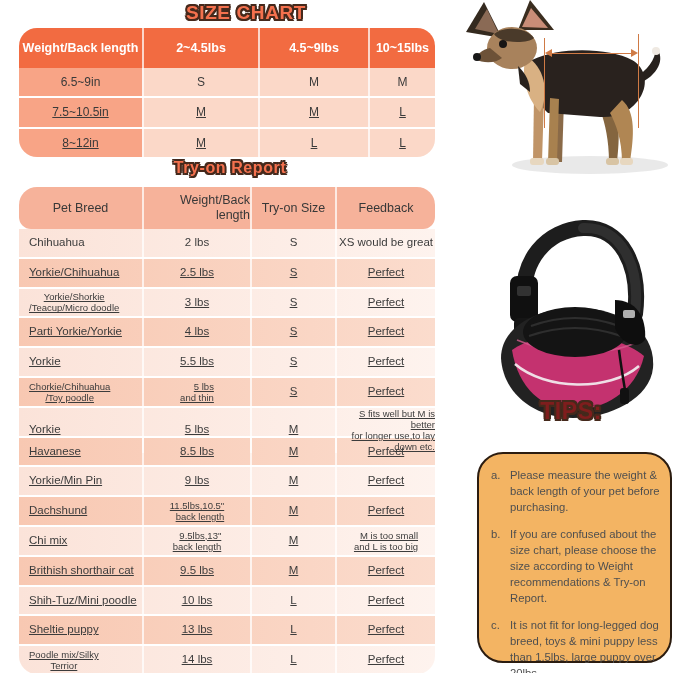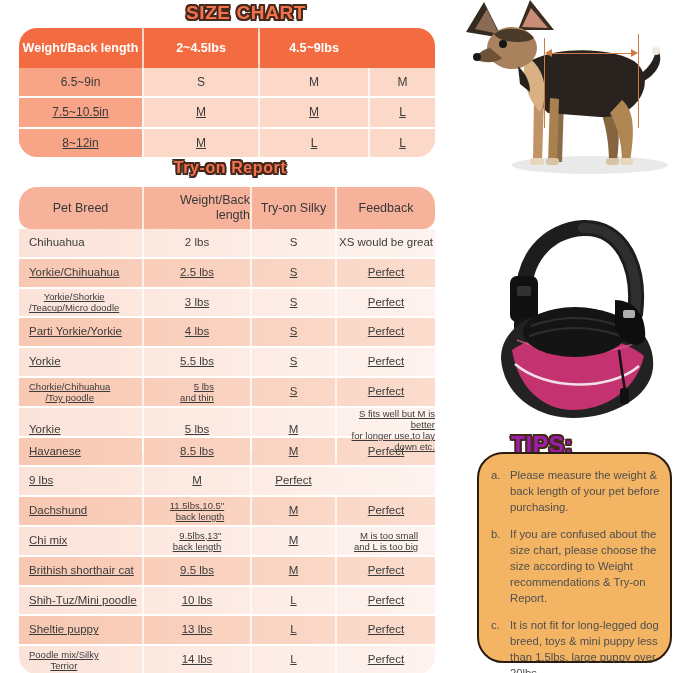--- a/index.html
+++ b/index.html
@@ -10,21 +10,21 @@
   
   .bubble{
     position:absolute;font-weight:800;color:#f4714e;letter-spacing:.6px;text-align:center;
     text-shadow:
       -1.6px -1.6px 0 #45291c, 1.6px -1.6px 0 #45291c,
       -1.6px 1.6px 0 #45291c, 1.6px 1.6px 0 #45291c,
       -2px 0 0 #45291c, 2px 0 0 #45291c, 0 -2px 0 #45291c, 0 2.2px 0 #45291c;
   }
   .size-title{left:16px;top:2px;width:460px;font-size:19px;}
   .tryon-title{left:0;top:159px;width:460px;font-size:16px;}
-  .tips-title{left:482px;top:432px;width:120px;font-size:23px;text-align:center;color:#a21caf;}
+  .tips-title{left:482px;top:398px;width:120px;font-size:23px;text-align:right;color:#7f1d1d;}
 
   
   .tbl{position:absolute;left:4px;width:416px;border-radius:18px;overflow:hidden;margin-left:15px;}
   .size-tbl{top:28px;}
   .tryon-tbl{top:187px;}
   .row{display:grid;}
   .size-tbl .row{grid-template-columns:123px 116px 110px 1fr;}
   .tryon-tbl .row{grid-template-columns:123px 108px 85px 1fr;}
   .row + .row{border-top:2px solid #fff;text-decoration:underline;}
   .cell{
@@ -76,20 +76,21 @@
 
 <div class="canvas">
 
   <div class="bubble size-title">SIZE CHART</div>
 
   <div class="tbl size-tbl">
     <div class="row sc-head">
       <div class="cell">Weight/Back length</div>
       <div class="cell">2~4.5lbs</div>
       <div class="cell">4.5~9lbs</div>
+      <div class="cell">10~15lbs</div>
     </div>
     <div id="sc-body">
         <div class="row sc-row">
           <div class="cell">6.5~9in</div>
           <div class="cell">S</div>
           <div class="cell">M</div>
           <div class="cell">M</div>
         </div>
         <div class="row sc-row">
           <div class="cell">7.5~10.5in</div>
@@ -105,21 +106,21 @@
         </div>
       </div>
   </div>
 
   <div class="bubble tryon-title">Try-on Report</div>
 
   <div class="tbl tryon-tbl">
     <div class="row tr-head">
       <div class="cell">Pet Breed</div>
       <div class="cell">Weight/Back length</div>
-      <div class="cell">Try-on Silky</div>
+      <div class="cell">Try-on Size</div>
       <div class="cell">Feedback</div>
     </div>
     <div id="tr-body">
         <div class="row tr-row light">
           <div class="cell">Chihuahua</div>
           <div class="cell">2 lbs</div>
           <div class="cell">S</div>
           <div class="cell">XS would be great</div>
         </div>
         <div class="row tr-row dark">
@@ -162,20 +163,21 @@
           <div class="cell two">S fits well but M is better
 for longer use,to lay down etc.</div>
         </div>
         <div class="row tr-row dark">
           <div class="cell">Havanese</div>
           <div class="cell">8.5 lbs</div>
           <div class="cell">M</div>
           <div class="cell">Perfect</div>
         </div>
         <div class="row tr-row light">
+          <div class="cell">Yorkie/Min Pin</div>
           <div class="cell">9 lbs</div>
           <div class="cell">M</div>
           <div class="cell">Perfect</div>
         </div>
         <div class="row tr-row dark">
           <div class="cell">Dachshund</div>
           <div class="cell two">11.5lbs,10.5"
 back length</div>
           <div class="cell">M</div>
           <div class="cell">Perfect</div>

